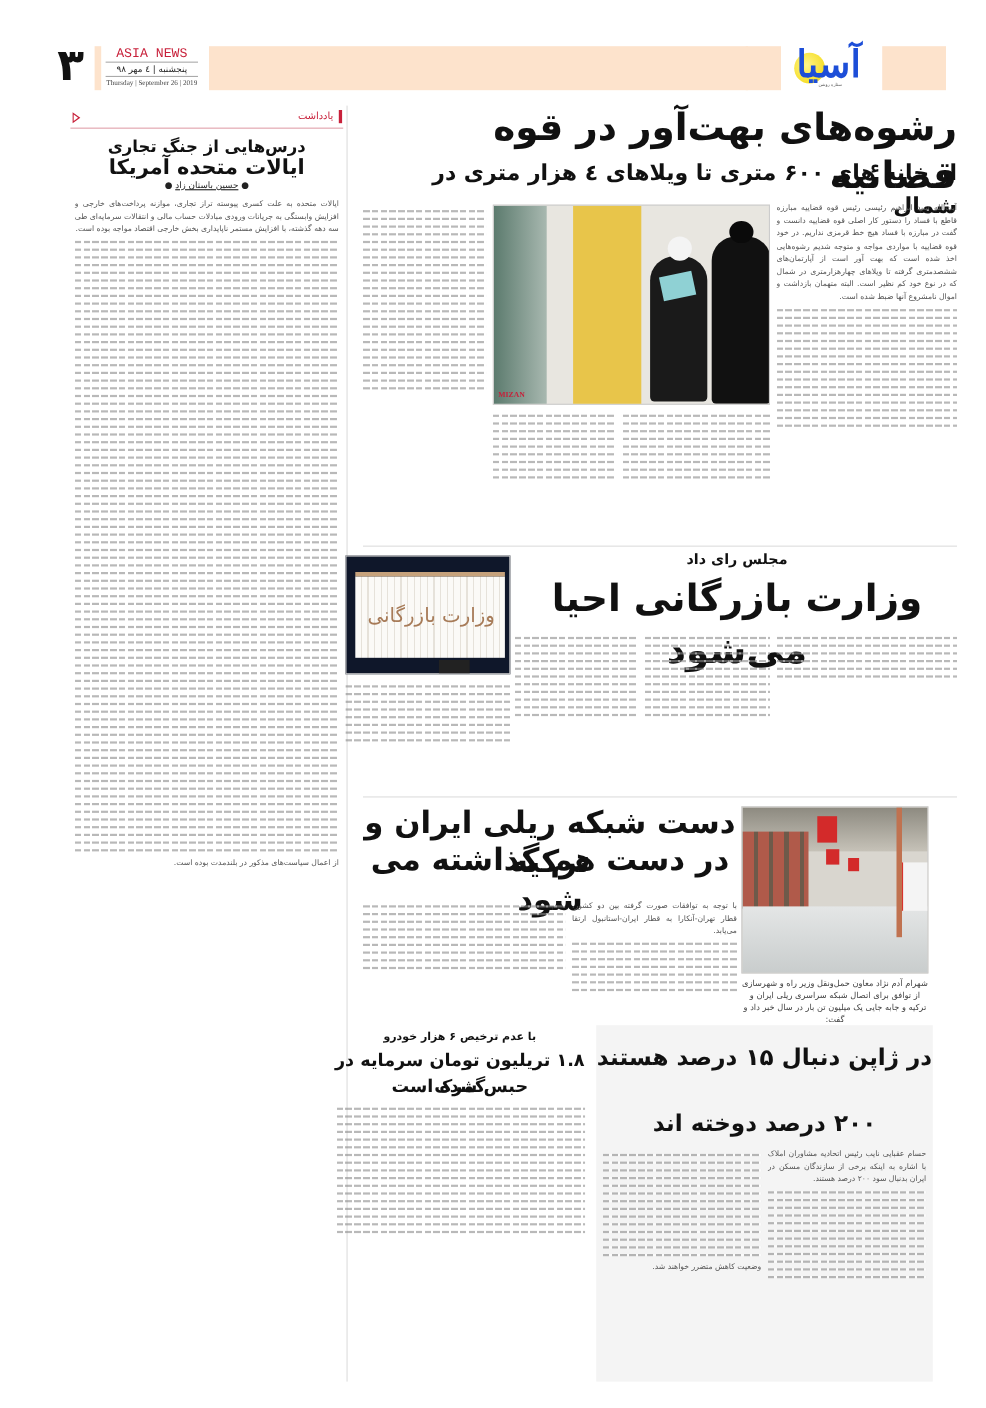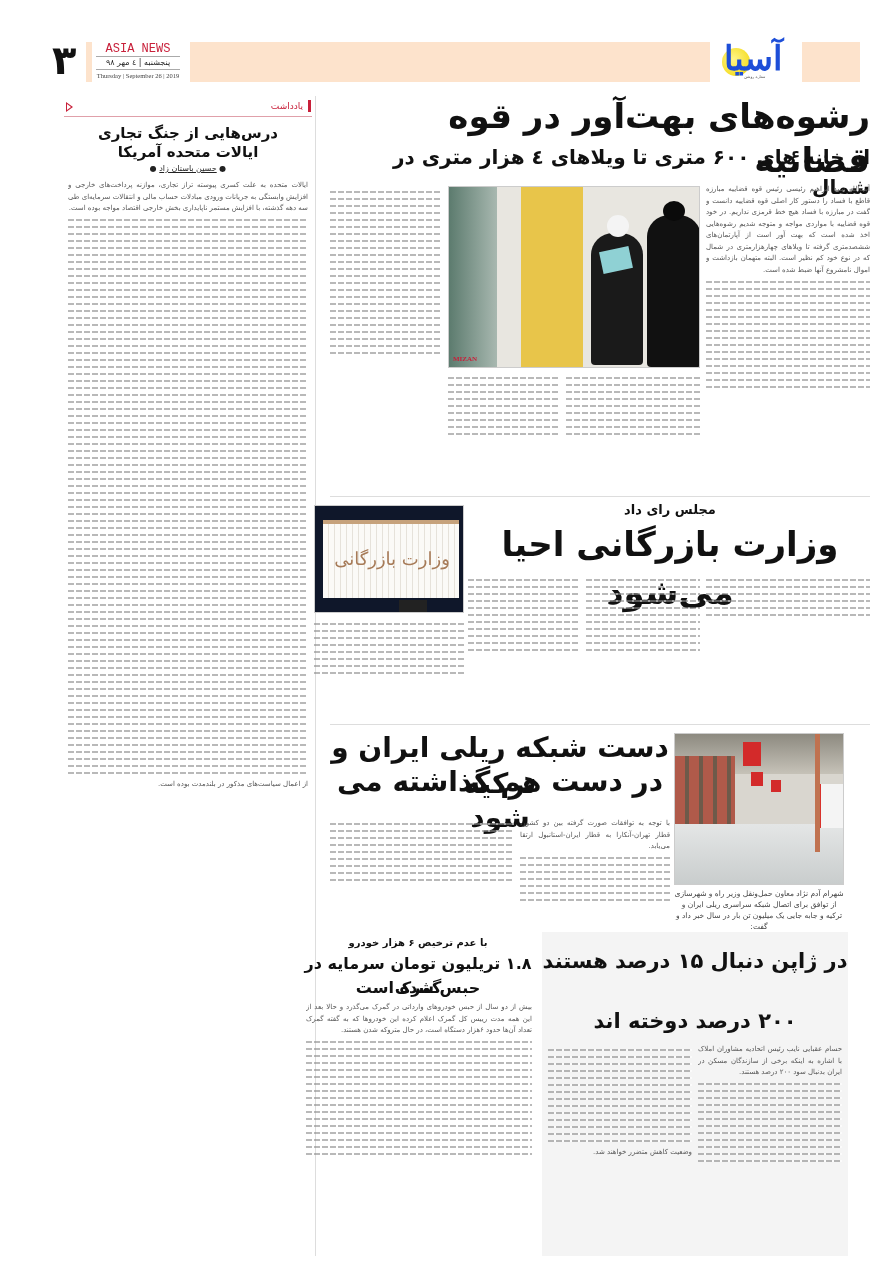--- a/index.html
+++ b/index.html
@@ -34,21 +34,21 @@
   </div>
   <div class="abs peach" style="left:802px;top:12px;width:58px;height:40px;"></div>
 </div>
 
 <div class="abs" style="left:64px;top:96px;width:252px;height:1160px;border-right:1px solid #ddd;">
   <div class="abs" style="left:2px;top:6px;width:0;height:0;border-left:7px solid #c8203a;border-top:5px solid transparent;border-bottom:5px solid transparent;"></div>
   <div class="abs" style="left:3px;top:8px;width:0;height:0;border-left:4px solid #fff;border-top:3px solid transparent;border-bottom:3px solid transparent;"></div>
   <div class="abs rtl" style="right:4px;top:4px;font-size:9px;color:#c8203a;border-right:3px solid #c8203a;padding-right:5px;line-height:12px;">یادداشت</div>
   <div class="abs" style="left:0;top:20px;width:248px;height:1px;background:#e0a0aa;"></div>
   <div class="abs hl" style="left:0;top:28px;width:248px;font-size:15px;line-height:19px;">درس‌هایی از جنگ تجاری</div>
-  <div class="abs hl" style="left:0;top:47px;width:248px;font-size:15px;line-height:19px;">ایالات متحده آمریکا</div>
+  <div class="abs hl" style="left:0;top:47px;width:248px;font-size:19px;line-height:19px;">ایالات متحده آمریکا</div>
   <div class="abs" style="left:0;top:68px;width:248px;text-align:center;font-size:8px;color:#222;direction:rtl;">
     <span>●</span>
     <span style="text-decoration:underline;">حسین باستان زاد</span>
     <span>●</span>
   </div>
   <div class="abs bodytext" style="left:4px;top:84px;width:240px;height:1040px;">
     <div>ایالات متحده به علت کسری پیوسته تراز تجاری، موازنه پرداخت‌های خارجی و افزایش وابستگی به جریانات ورودی مبادلات حساب مالی و انتقالات سرمایه‌ای طی سه دهه گذشته، با افزایش مستمر ناپایداری بخش خارجی اقتصاد مواجه بوده است.</div>
     <div class="fill-line"></div>
       <div class="fill-line"></div>
       <div class="fill-line"></div>
@@ -306,21 +306,20 @@
     <div class="fill-line"></div>
     <div class="fill-line"></div>
     <div class="fill-line"></div>
     <div class="fill-line"></div>
 </div>
 
 <div class="abs hl" style="left:304px;top:936px;width:228px;font-size:10px;line-height:14px;">با عدم ترخیص ۶ هزار خودرو</div>
 <div class="abs hl" style="left:304px;top:952px;width:228px;font-size:16px;line-height:24px;">۱.۸ تریلیون تومان سرمایه در گمرک</div>
 <div class="abs hl" style="left:304px;top:976px;width:228px;font-size:16px;line-height:24px;">حبس شده است</div>
 <div class="abs bodytext" style="left:306px;top:1002px;width:226px;height:252px;">
-  <div>بیش از دو سال از حبس خودروهای وارداتی در گمرک می‌گذرد و حالا بعد از این همه مدت رییس کل گمرک اعلام کرده این خودروها که به گفته گمرک تعداد آن‌ها حدود ۶هزار دستگاه است، در حال متروکه شدن هستند.</div>
   <div class="fill-line"></div>
     <div class="fill-line"></div>
     <div class="fill-line"></div>
     <div class="fill-line"></div>
     <div class="fill-line"></div>
     <div class="fill-line"></div>
     <div class="fill-line"></div>
     <div class="fill-line"></div>
     <div class="fill-line"></div>
     <div class="fill-line"></div>

